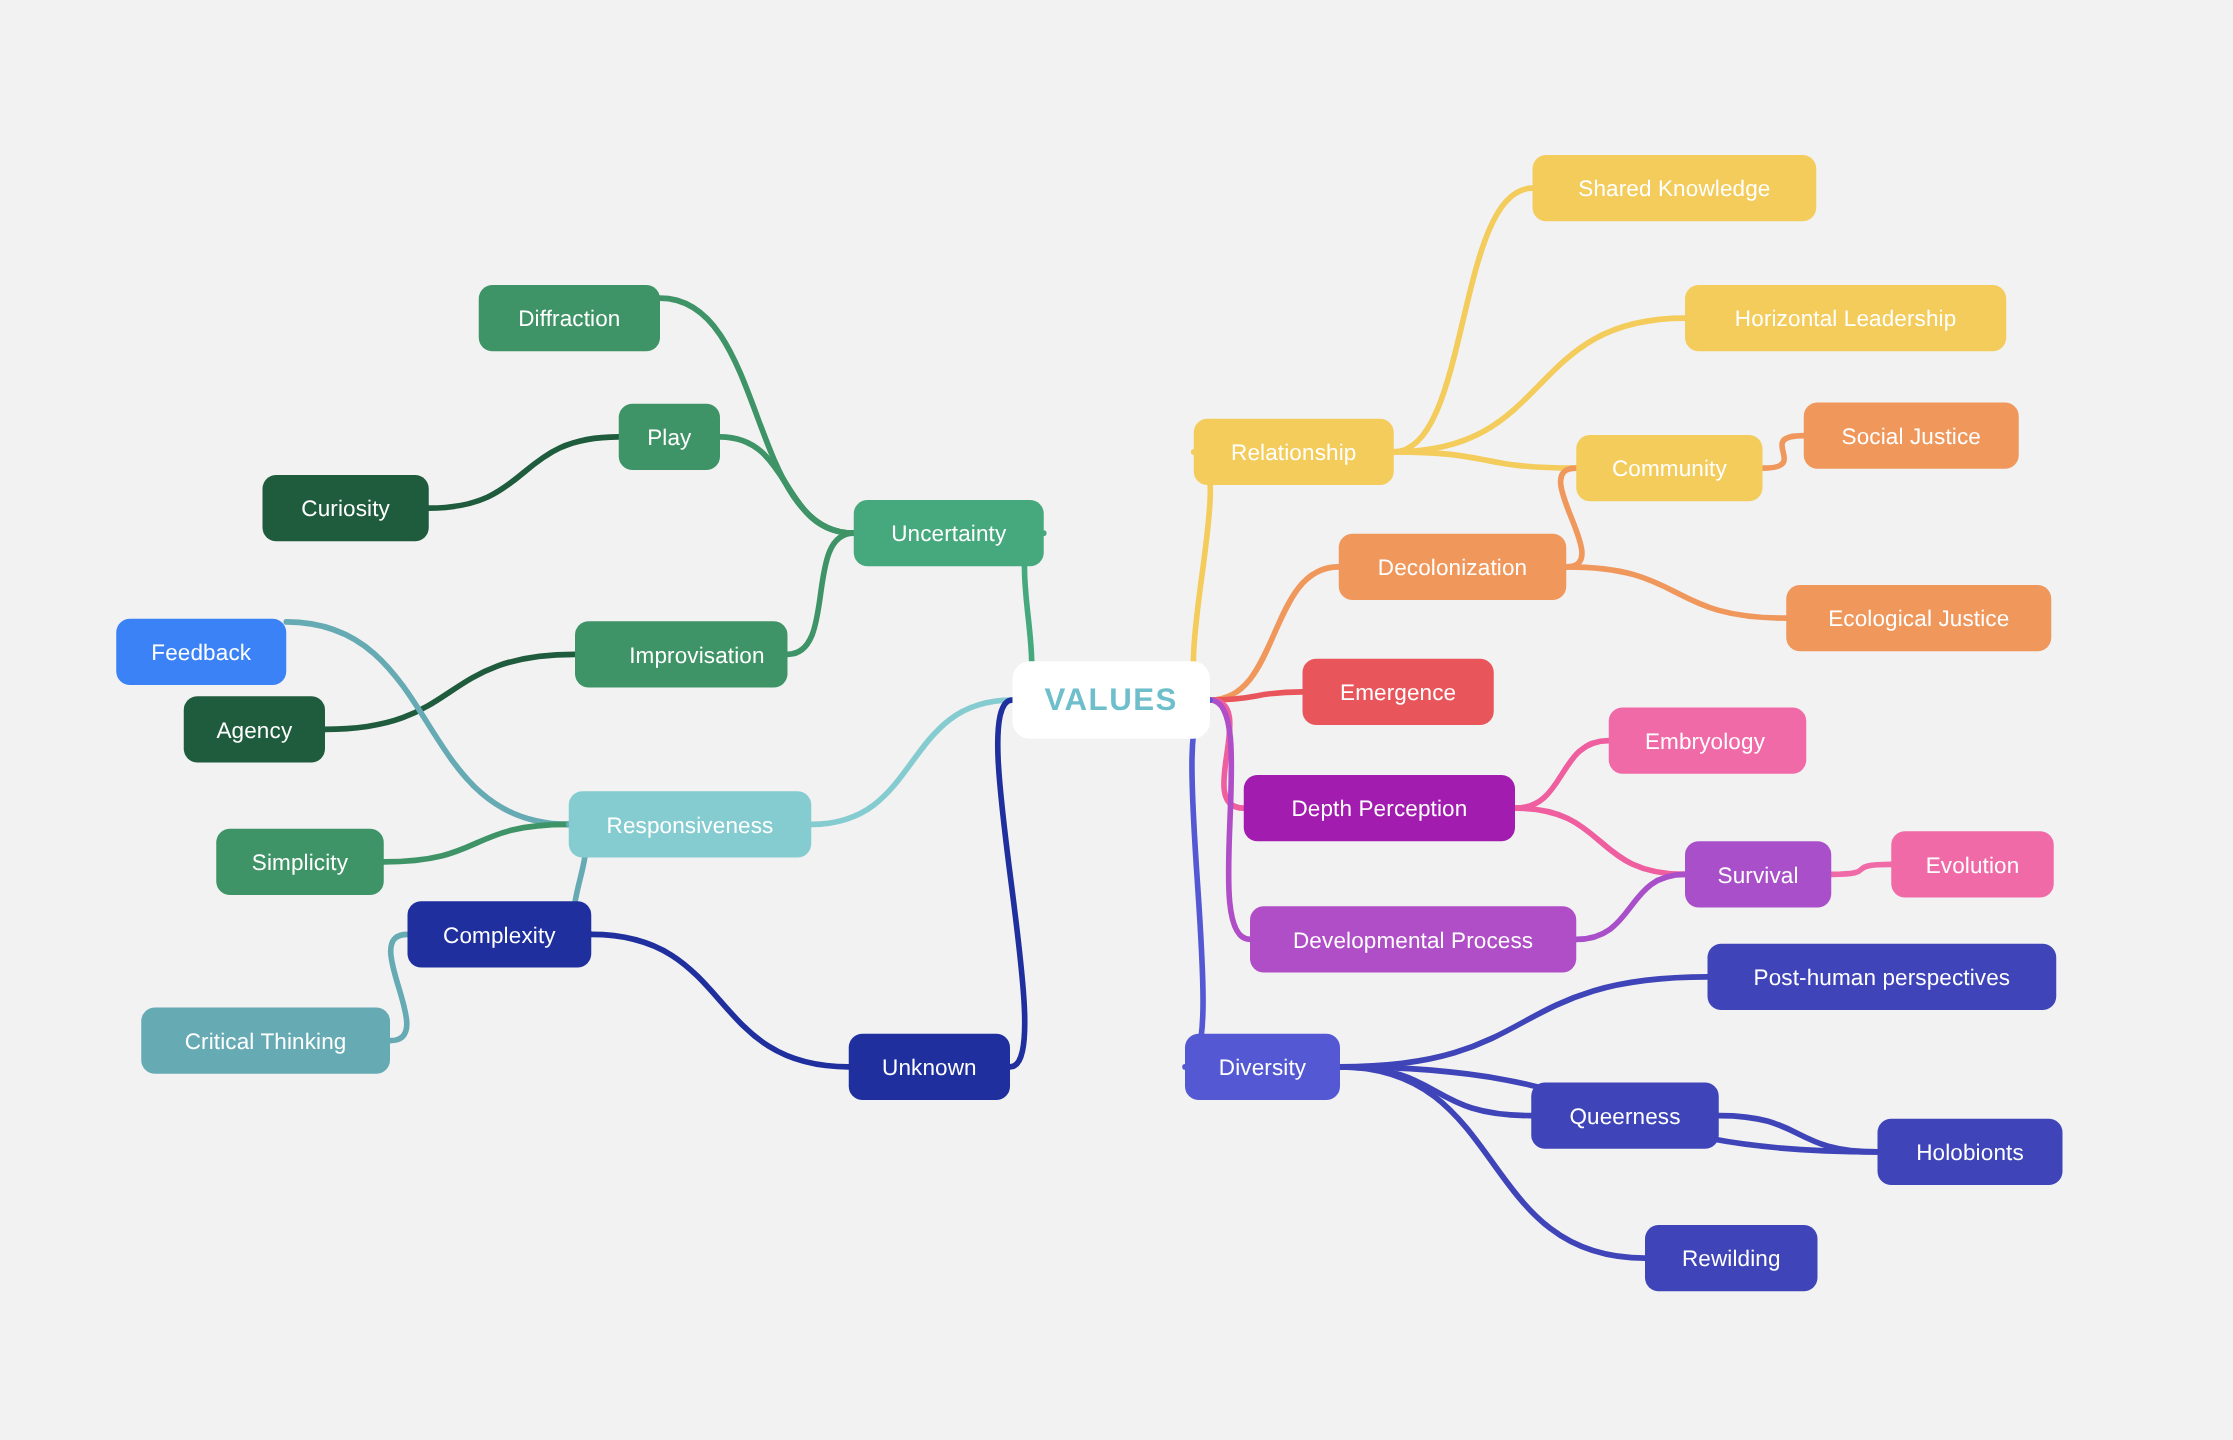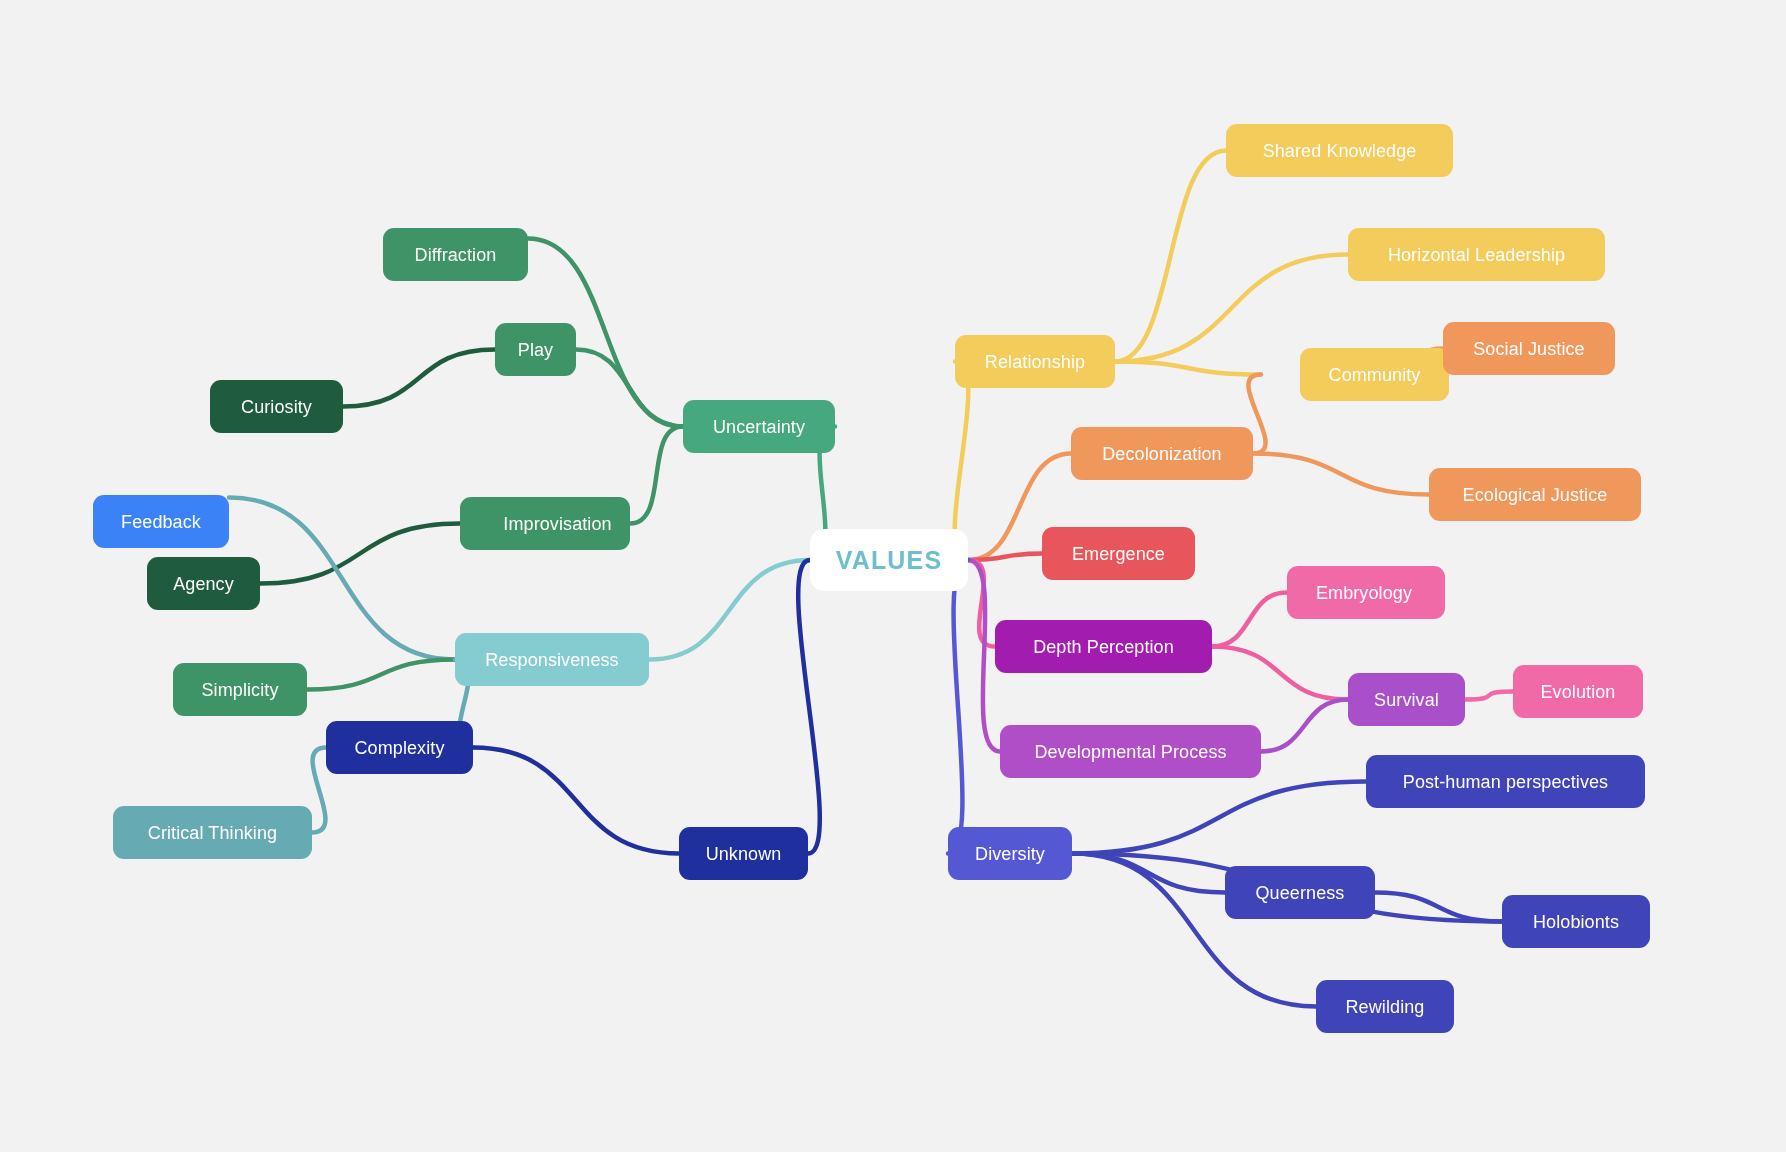--- a/index.html
+++ b/index.html
@@ -129,21 +129,21 @@
       </div>
       <div class="node" style="left: 955px; top: 335px; width: 160px; height: 53px; background: rgb(243, 204, 92);">
         <span>Relationship</span>
       </div>
       <div class="node" style="left: 1226px; top: 124px; width: 227px; height: 53px; background: rgb(243, 204, 92);">
         <span>Shared Knowledge</span>
       </div>
       <div class="node" style="left: 1348px; top: 228px; width: 257px; height: 53px; background: rgb(243, 204, 92);">
         <span>Horizontal Leadership</span>
       </div>
-      <div class="node" style="left: 1261px; top: 348px; width: 149px; height: 53px; background: rgb(243, 204, 92); margin-left: 39px;">
+      <div class="node" style="left: 1261px; top: 348px; width: 149px; height: 53px; background: rgb(243, 204, 92);">
         <span>Community</span>
       </div>
       <div class="node" style="left: 1443px; top: 322px; width: 172px; height: 53px; background: rgb(240, 151, 92);">
         <span>Social Justice</span>
       </div>
       <div class="node" style="left: 1071px; top: 427px; width: 182px; height: 53px; background: rgb(240, 151, 92);">
         <span>Decolonization</span>
       </div>
       <div class="node" style="left: 1429px; top: 468px; width: 212px; height: 53px; background: rgb(240, 151, 92);">
         <span>Ecological Justice</span>

